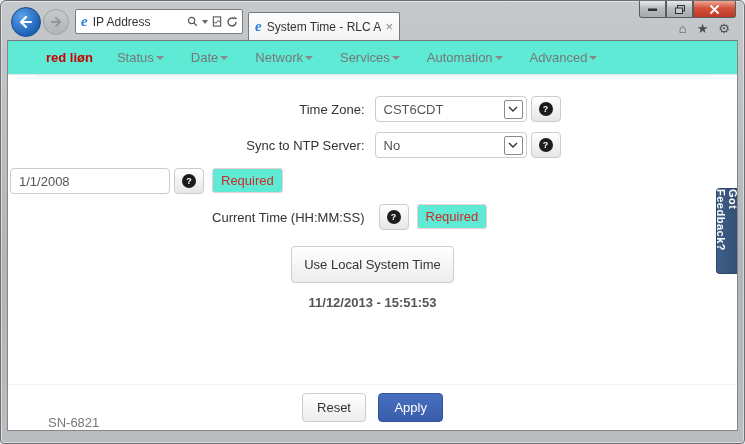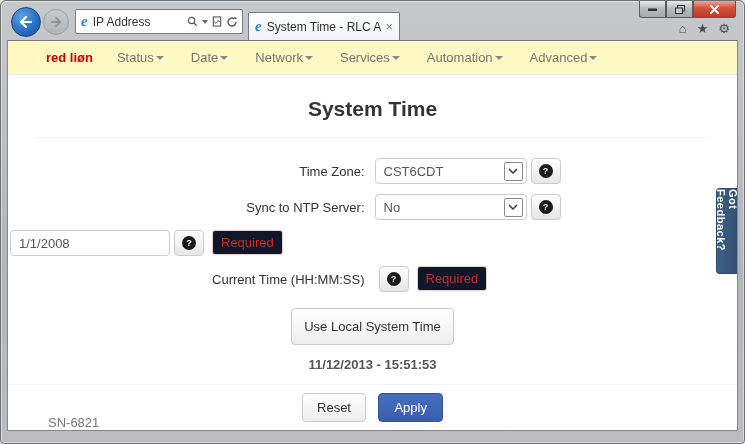--- a/index.html
+++ b/index.html
@@ -47,21 +47,21 @@
     background:linear-gradient(#f2a696,#d1513c 45%,#bf3a26); }
   .hsg { position:absolute; right:8px; top:19px; display:flex; gap:10px;
     color:#4a4c4e; font-size:13px; line-height:1; }
   .hsg span { cursor:default; }
 
   
   .viewport { background:#fff; height:391px; border:1px solid #85878a; border-top:1px solid #77797c;
     position:relative; overflow:hidden; }
 
   
-  .navbar { height:34px; background:#fef9c3; border-bottom:1px solid #e7e7e7;
+  .navbar { height:34px; background:#5eead4; border-bottom:1px solid #e7e7e7;
     display:flex; align-items:center; padding-left:38px; }
   .brand { color:#cc0000; font-weight:bold; font-size:13px; letter-spacing:0; margin-right:24px; cursor:pointer; }
   .menu { display:flex; gap:27px; }
   .menu-item { font-size:13px; color:#777; cursor:pointer; display:flex; align-items:center; gap:2px; }
   .menu-item .caret { width:0; height:0; border-left:4px solid transparent; border-right:4px solid transparent;
     border-top:4px solid #888; }
 
   
   .page-title { text-align:center; font-size:21px; font-weight:bold; color:#333; margin:22px 0 16px; }
   .title-rule { border:none; border-top:1px solid #eee; margin:0 26px 20px; }
@@ -76,21 +76,21 @@
   }
   .select-arrow-box { width:19px; height:19px; border:1px solid #8a8a8a; border-radius:2px;
     display:flex; align-items:center; justify-content:center; background:#fff; }
   .text-input { width:160px; height:26px; border:1px solid #ccc; border-radius:4px;
     padding:0 8px; font-size:13px; color:#555; font-family:inherit; }
   .help-btn { width:30px; height:26px; margin-left:4px; border:1px solid #ccc; border-radius:4px;
     background:linear-gradient(#ffffff,#e6e6e6); display:flex; align-items:center; justify-content:center; cursor:pointer; }
   .help-circle { width:14px; height:14px; border-radius:50%; background:#1b1b1b; color:#fff;
     font-size:9px; font-weight:bold; display:flex; align-items:center; justify-content:center; line-height:1; }
   .required-badge { margin-left:8px; padding:4px 8px; font-size:13px; color:#cc2b2b;
-    background:#0f172a; border:1px solid #eccfcf; border-radius:3px; }
+    background:#5eead4; border:1px solid #eccfcf; border-radius:3px; }
 
   .local-time-wrap { text-align:center; margin-top:16px; }
   .btn { display:inline-block; font-size:13px; border-radius:4px; cursor:pointer;
     padding:10px 12px; border:1px solid #ccc; color:#333;
     background:linear-gradient(#ffffff,#ededed); font-family:inherit; }
   .timestamp { text-align:center; font-size:13px; font-weight:bold; color:#555; margin-top:12px; }
 
   
   .footer { position:absolute; left:0; right:0; bottom:0; height:46px; border-top:1px solid #f2f2f2; }
   .serial { position:absolute; left:40px; top:30px; font-size:13px; color:#777; }
@@ -200,21 +200,20 @@
             <span>Automation</span>
             <span class="caret"></span>
           </span>
         <span class="menu-item">
             <span>Advanced</span>
             <span class="caret"></span>
           </span>
       </div>
     </div>
 
-    <div class="page-title">System Time</div>
     <hr class="title-rule">
 
     <div class="form-row">
       <div class="form-label">Time Zone:</div>
       <div class="form-ctl">
         <div class="select">
           <span>CST6CDT</span>
           <span class="select-arrow-box">
             <svg width="10" height="6" viewBox="0 0 10 6">
                 <polyline points="1,1 5,5 9,1" stroke="#333" stroke-width="1.4" fill="none"></polyline>

